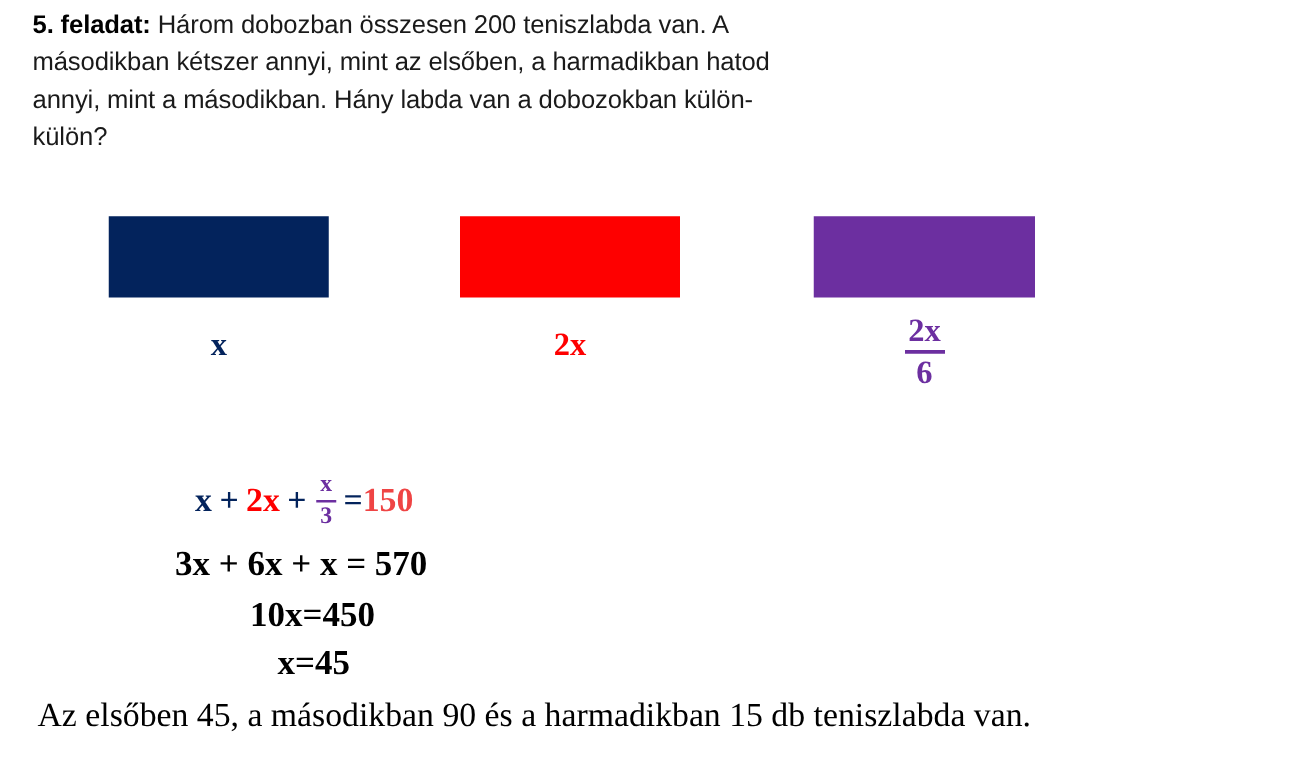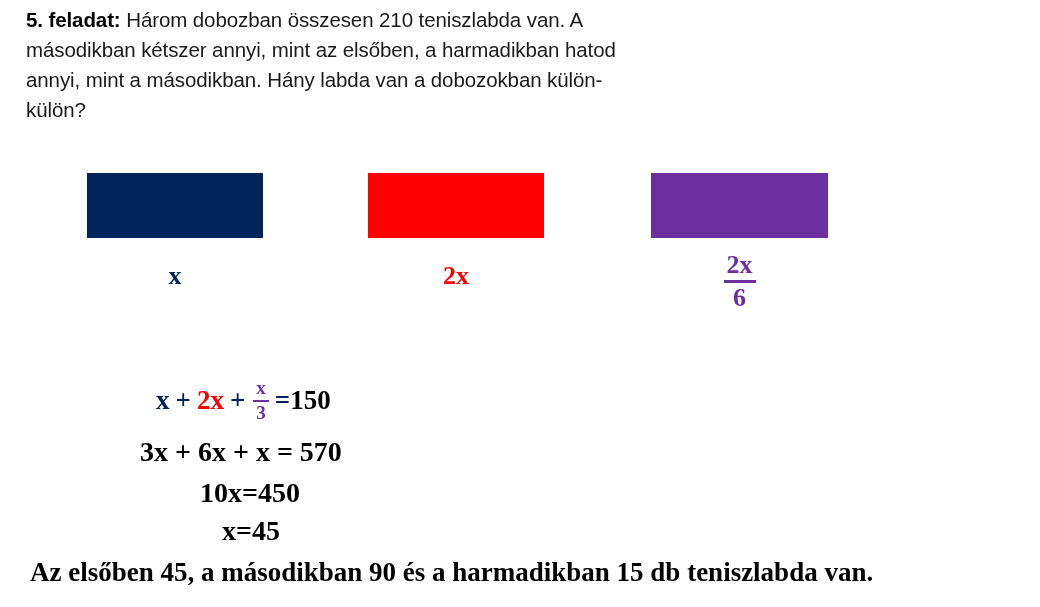--- a/index.html
+++ b/index.html
@@ -114,31 +114,31 @@
 
   #eq-2 { left: 140px; top: 436px; font-size: 28px; }
   #eq-3 { left: 200px; top: 477px; font-size: 28px; }
   #eq-4 { left: 222px; top: 515px; font-size: 28px; text-align: right; }
 
   #answer-line {
     position: absolute;
     left: 30px;
     top: 557px;
     font-family: "Liberation Serif", serif;
-    font-weight: bold;
+    font-weight: normal;
     font-size: 27px;
     white-space: nowrap;
     color: #000000;
   }
 </style>
 </head>
 <body>
 
 <div id="problem-statement">
-  <span class="label">5. feladat:</span><span> Három dobozban összesen 210 teniszlabda van. A másodikban kétszer annyi, mint az elsőben, a harmadikban hatod annyi, mint a másodikban. Hány labda van a dobozokban külön-külön?</span>
+  <span class="label">5. feladat:</span><span> Három dobozban összesen 200 teniszlabda van. A másodikban kétszer annyi, mint az elsőben, a harmadikban hatod annyi, mint a másodikban. Hány labda van a dobozokban külön-külön?</span>
 </div>
 
 <div id="boxes-row">
 
   <div class="box-group" style="left:87px; top:173px; width:176px;">
     <div class="color-box" style="width:176px; height:65px; background:#03235C;"></div>
     <div class="box-label" style="left:0; top:88px; width:176px; color:#03235C;">
       <span>x</span>
     </div>
   </div>
@@ -169,21 +169,21 @@
     <span class="term" style="color:#03235C;">x</span>
     <span class="op" style="color:#03235C;">+</span>
     <span class="term" style="color:#FE0000;">2x</span>
     <span class="op" style="color:#03235C;">+</span>
     <span class="frac" style="color:#6C2FA0;">
       <span class="num">x</span>
       <span class="bar"></span>
       <span class="den">3</span>
     </span>
     <span class="op" style="color:#03235C; margin:0 0 0 4px;">=</span>
-    <span class="term" style="color:#000000;">150</span>
+    <span class="term" style="color:#ef4444;">150</span>
   </div>
 
   <div class="eq-line" id="eq-2">3x + 6x + x = 570</div>
   <div class="eq-line" id="eq-3">10x=450</div>
   <div class="eq-line" id="eq-4">x=45</div>
 
 </div>
 
 <div id="answer-line">Az elsőben 45, a másodikban 90 és a harmadikban 15 db teniszlabda van.</div>
 

